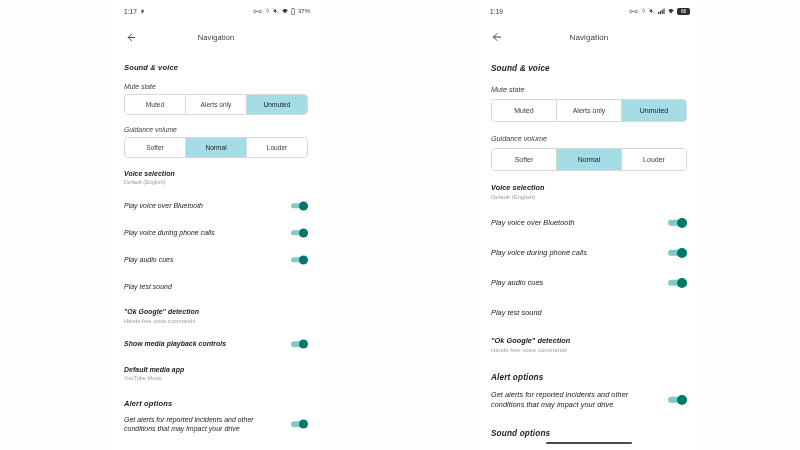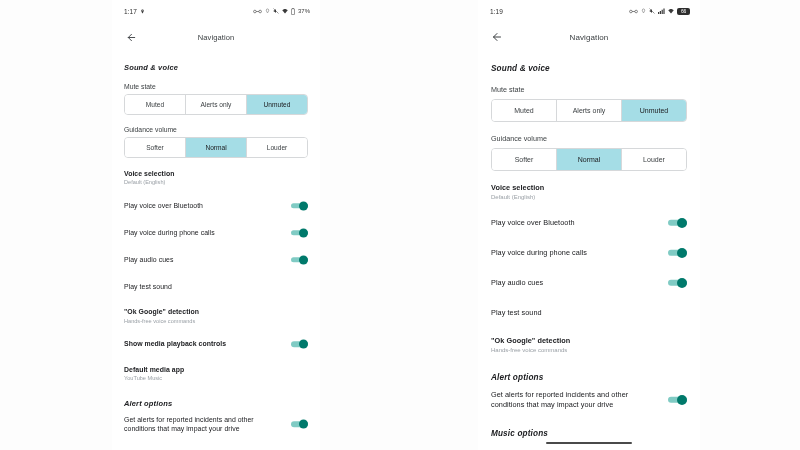--- a/index.html
+++ b/index.html
@@ -103,20 +103,21 @@
     font-weight: bold;
     color: #202124;
     letter-spacing: .15px;
     font-style: italic;
   }
   .left .section-head  { font-size: 7.5px; margin: 11px 0 0 0; }
   .right .section-head { font-size: 8.2px; margin: 12px 0 0 0; }
 
   .field-label {
     color: #3c4043;
+    font-style: italic;
   }
   .left .field-label  { font-size: 6.8px; margin: 11px 0 4px 0; }
   .right .field-label { font-size: 7.2px; margin: 12px 0 5px 0; }
 
   
   .segmented {
     display: flex;
     border: 1px solid #d6d8da;
     border-radius: 4px;
     overflow: hidden;
@@ -143,20 +144,21 @@
     justify-content: space-between;
     gap: 6px;
   }
   .left .row  { padding: 7px 0; min-height: 13px; }
   .right .row { padding: 8px 0; min-height: 14px; }
 
   .row-text { flex: 1; min-width: 0; }
   .row-title {
     color: #202124;
     letter-spacing: .05px;
+    font-style: italic;
   }
   .left .row-title  { font-size: 6.9px; line-height: 1.35; }
   .right .row-title { font-size: 7.3px; line-height: 1.35; }
   .row-title.bold { font-weight: bold; }
 
   .row-sub {
     color: #9aa0a6;
     margin-top: 1px;
   }
   .left .row-sub  { font-size: 5.6px; }
@@ -469,20 +471,20 @@
       <div class="row">
         <div class="row-text">
           <div class="row-title">Get alerts for reported incidents and other conditions that may impact your drive</div>
         </div>
         <div class="toggle">
           <div class="track"></div>
           <div class="thumb"></div>
         </div>
       </div>
 
-      <div class="section-head">Music options</div>
+      <div class="section-head">Sound options</div>
 
     </div>
 
     <div class="home-indicator"></div>
   </div>
 
 </div>
 
 </body></html>

